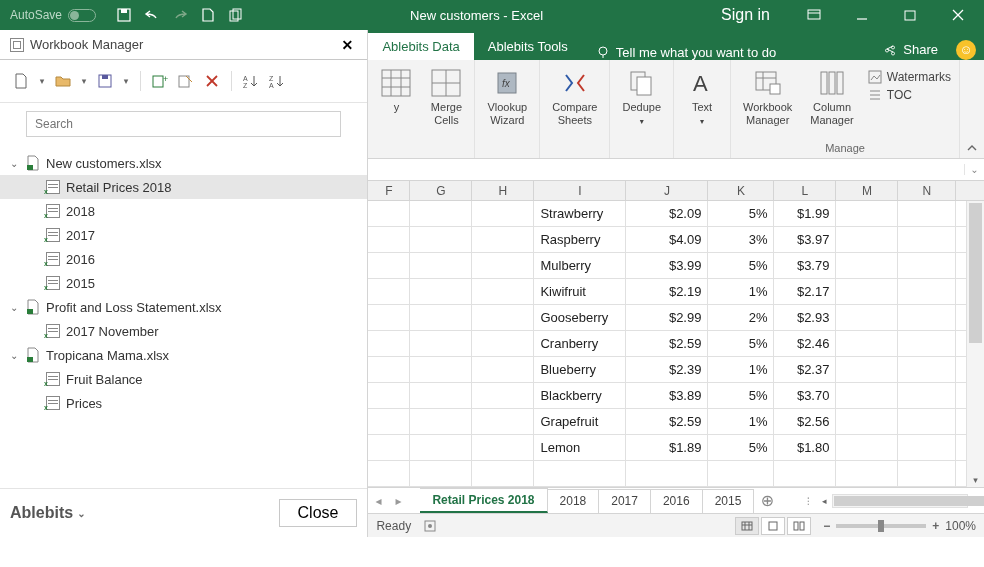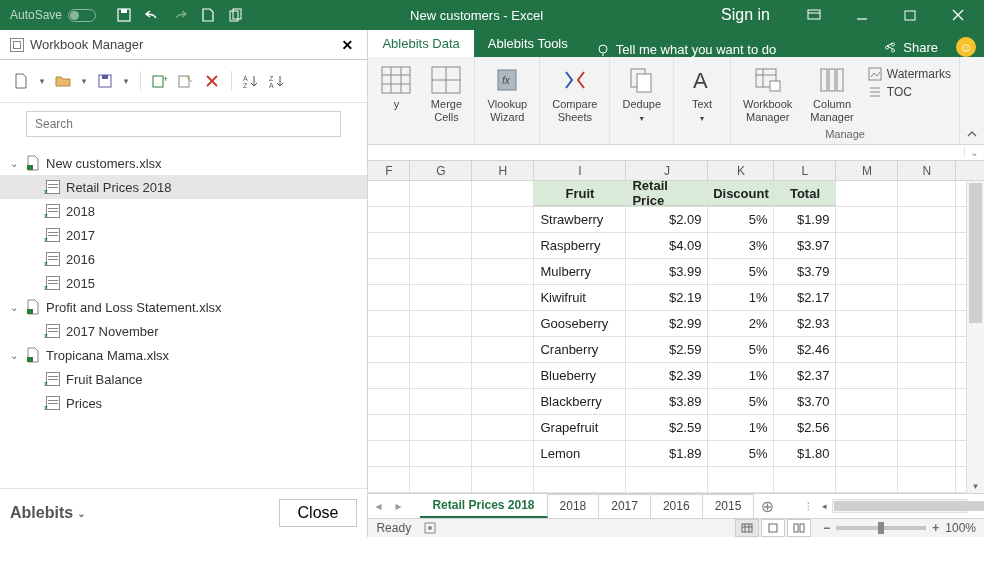--- a/index.html
+++ b/index.html
@@ -519,31 +519,20 @@
           <div class="ch H">H</div>
           <div class="ch I">I</div>
           <div class="ch J">J</div>
           <div class="ch K">K</div>
           <div class="ch L">L</div>
           <div class="ch M">M</div>
           <div class="ch N">N</div>
         </div>
       <div class="gridbody">
         <div class="cells" id="cells">
-            <div class="row hd">
-              <div class="c F"></div>
-              <div class="c G"></div>
-              <div class="c H"></div>
-              <div class="c I">Fruit</div>
-              <div class="c J">Retail Price</div>
-              <div class="c K">Discount</div>
-              <div class="c L">Total</div>
-              <div class="c M"></div>
-              <div class="c N"></div>
-            </div>
             <div class="row">
               <div class="c F"></div>
               <div class="c G"></div>
               <div class="c H"></div>
               <div class="c I">Strawberry</div>
               <div class="c J">$2.09</div>
               <div class="c K">5%</div>
               <div class="c L">$1.99</div>
               <div class="c M"></div>
               <div class="c N"></div>

